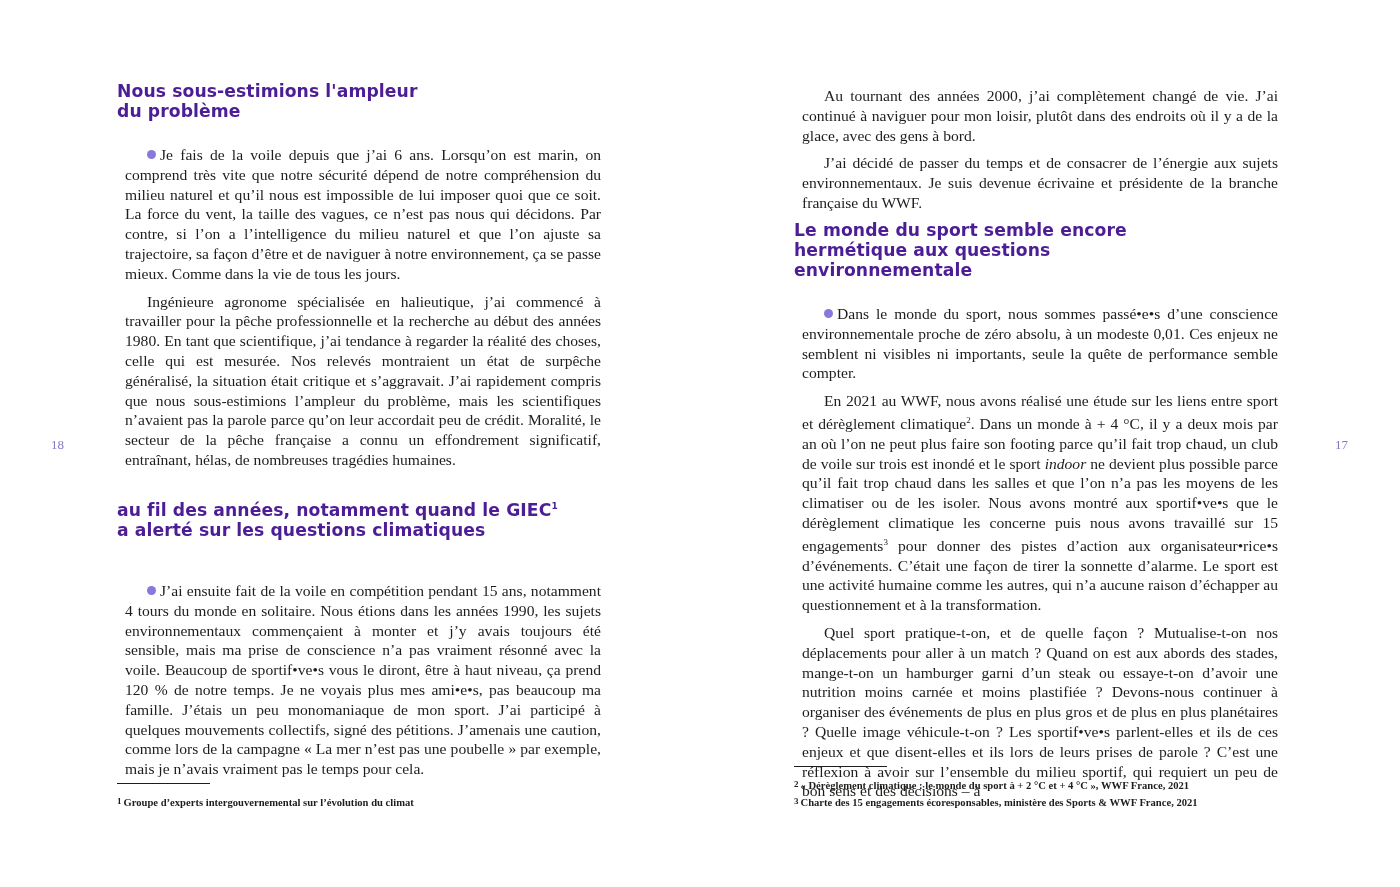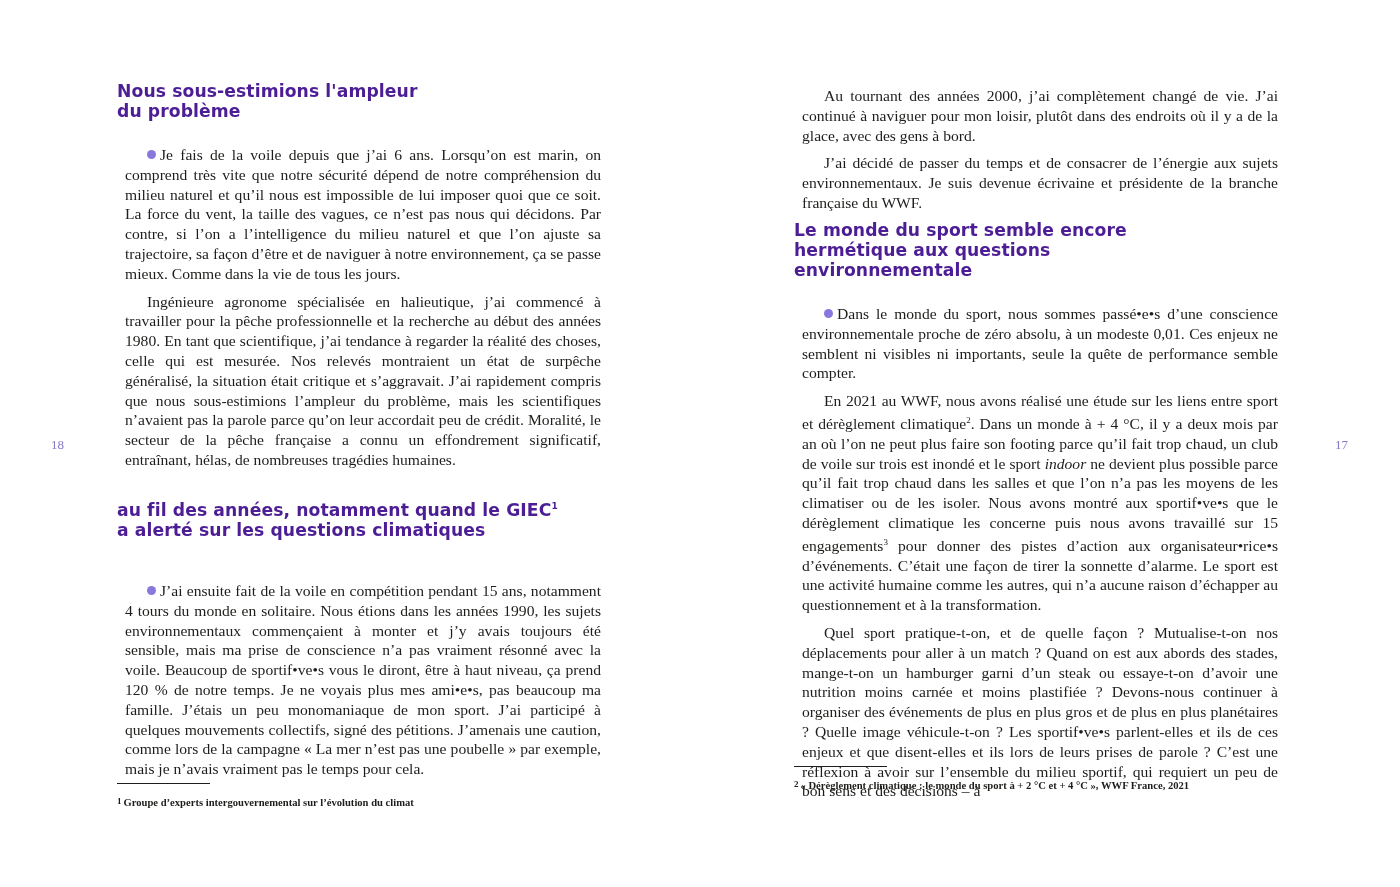--- a/index.html
+++ b/index.html
@@ -65,13 +65,14 @@
   </div>
 
   <div class="col" style="top:296px">
     <p><span class="bullet"></span><span>Dans le monde du sport, nous sommes passé•e•s d’une conscience environnementale proche de zéro absolu, à un modeste 0,01. Ces enjeux ne semblent ni visibles ni importants, seule la quête de performance semble compter.</span></p>
     <p><span>En 2021 au WWF, nous avons réalisé une étude sur les liens entre sport et dérèglement climatique</span><span class="sup">2</span><span>. Dans un monde à + 4 °C, il y a deux mois par an où l’on ne peut plus faire son footing parce qu’il fait trop chaud, un club de voile sur trois est inondé et le sport </span><em>indoor</em><span> ne devient plus possible parce qu’il fait trop chaud dans les salles et que l’on n’a pas les moyens de les climatiser ou de les isoler. Nous avons montré aux sportif•ve•s que le dérèglement climatique les concerne puis nous avons travaillé sur 15 engagements</span><span class="sup">3</span><span> pour donner des pistes d’action aux organisateur•rice•s d’événements. C’était une façon de tirer la sonnette d’alarme. Le sport est une activité humaine comme les autres, qui n’a aucune raison d’échapper au questionnement et à la transformation.</span></p>
     <p>Quel sport pratique-t-on, et de quelle façon ? Mutualise-t-on nos déplacements pour aller à un match ? Quand on est aux abords des stades, mange-t-on un hamburger garni d’un steak ou essaye-t-on d’avoir une nutrition moins carnée et moins plastifiée ? Devons-nous continuer à organiser des événements de plus en plus gros et de plus en plus planétaires ? Quelle image véhicule-t-on ? Les sportif•ve•s parlent-elles et ils de ces enjeux et que disent-elles et ils lors de leurs prises de parole ? C’est une réflexion à avoir sur l’ensemble du milieu sportif, qui requiert un peu de bon sens et des décisions – à</p>
   </div>
 
   <div class="rule" style="left:94px;top:766px"></div>
   <div class="fn" style="left:94px;top:777px"><b>2</b><span>« Dérèglement climatique : le monde du sport à + 2 °C et + 4 °C », WWF France, 2021</span></div>
+  <div class="fn" style="left:94px;top:794px"><b>3</b><span>Charte des 15 engagements écoresponsables, ministère des Sports &amp; WWF France, 2021</span></div>
 </div>
 
 </body></html>

